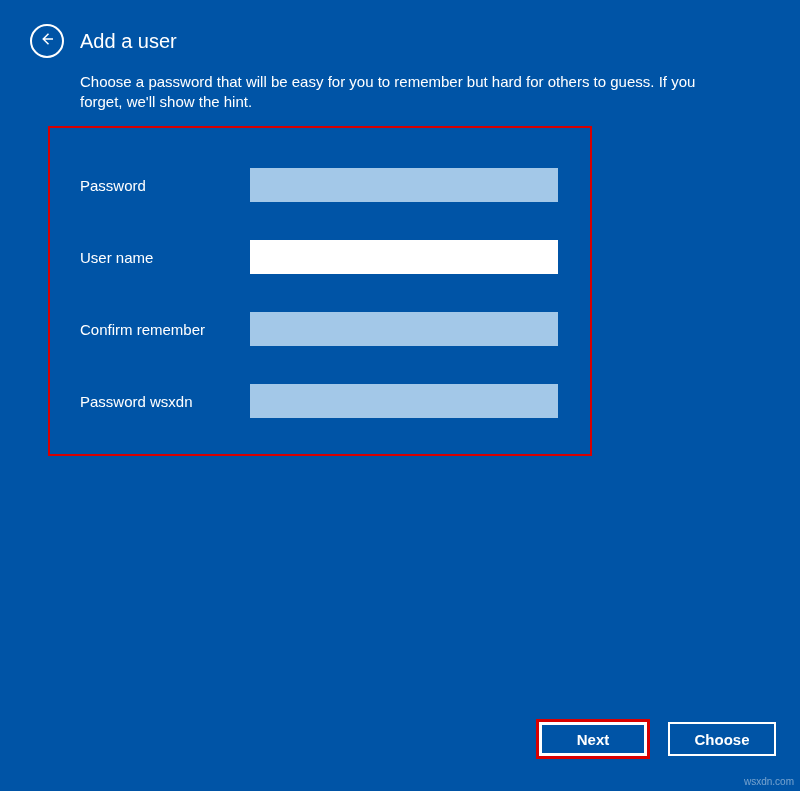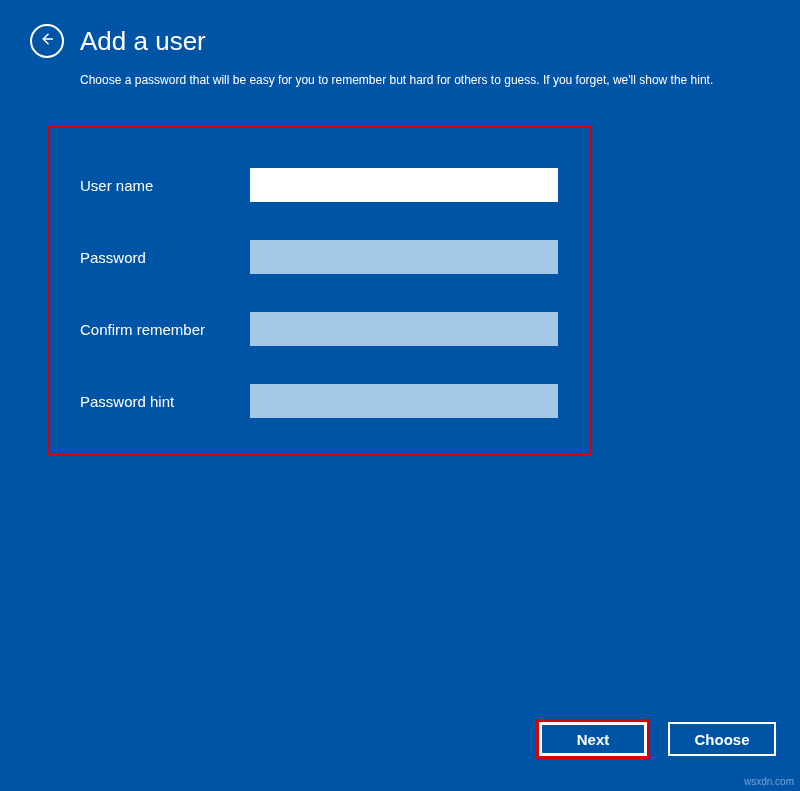--- a/index.html
+++ b/index.html
@@ -34,26 +34,26 @@
       flex-shrink: 0;
     }
     .back-button svg {
       width: 18px;
       height: 18px;
       stroke: #ffffff;
       stroke-width: 2;
       fill: none;
     }
     .title {
-      font-size: 26px;
+      font-size: 20px;
       font-weight: 300;
       color: #ffffff;
     }
     .subtitle {
-      font-size: 12px;
+      font-size: 15px;
       color: #ffffff;
       padding: 6px 30px 0 80px;
       line-height: 1.35;
       max-width: 760px;
     }
     .form-box {
       position: absolute;
       left: 48px;
       top: 126px;
       width: 544px;
@@ -144,36 +144,36 @@
     </span>
   </div>
   <h1 class="title">Add a user</h1>
 </div>
 
 <p class="subtitle">Choose a password that will be easy for you to remember but hard for others to guess. If you forget, we'll show the hint.</p>
 
 <div class="form-box">
 
   <div class="field-row">
-    <label class="field-label">User name</label>
-    <input type="text" class="field-input input-active" autofocus="" value="" style="">
+    <label class="field-label">Password</label>
+    <input type="password" class="field-input input-inactive" value="" style="">
   </div>
 
   <div class="field-row">
-    <label class="field-label">Password</label>
-    <input type="password" class="field-input input-inactive" value="" style="">
+    <label class="field-label">User name</label>
+    <input type="text" class="field-input input-active" autofocus="" value="" style="">
   </div>
 
   <div class="field-row">
     <label class="field-label">Confirm remember</label>
     <input type="password" class="field-input input-inactive" value="" style="">
   </div>
 
   <div class="field-row">
-    <label class="field-label">Password hint</label>
+    <label class="field-label">Password wsxdn</label>
     <input type="text" class="field-input input-inactive" value="" style="">
   </div>
 
 </div>
 
 <div class="footer">
   <span class="btn-next-wrap">
     <button class="btn btn-next">Next</button>
   </span>
   <button class="btn btn-cancel">Choose</button>

